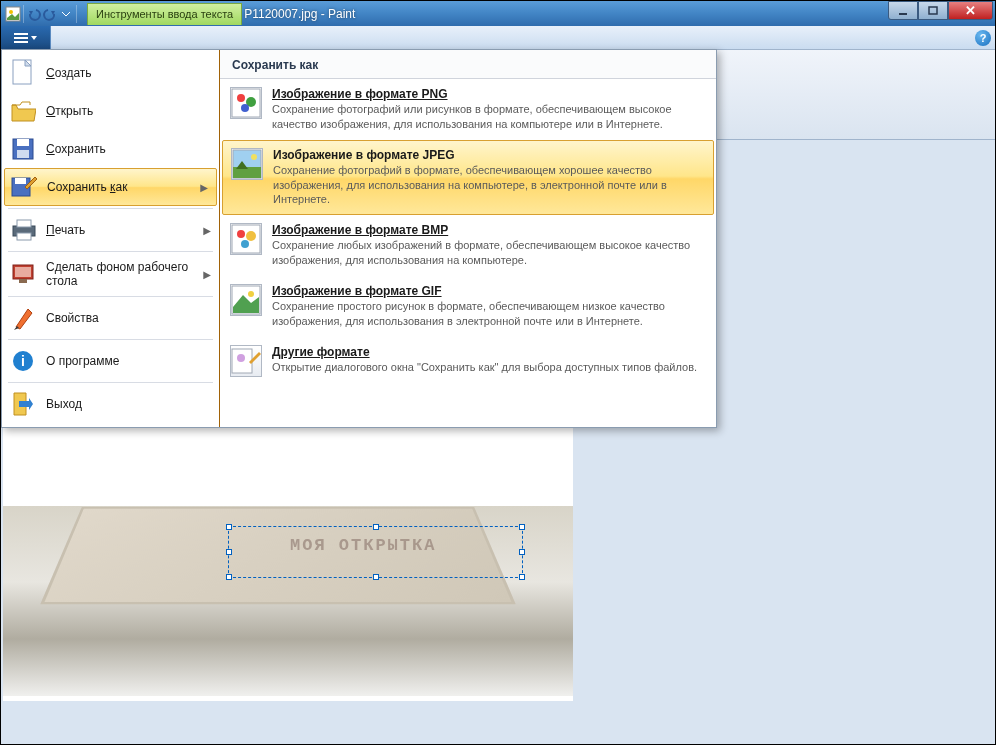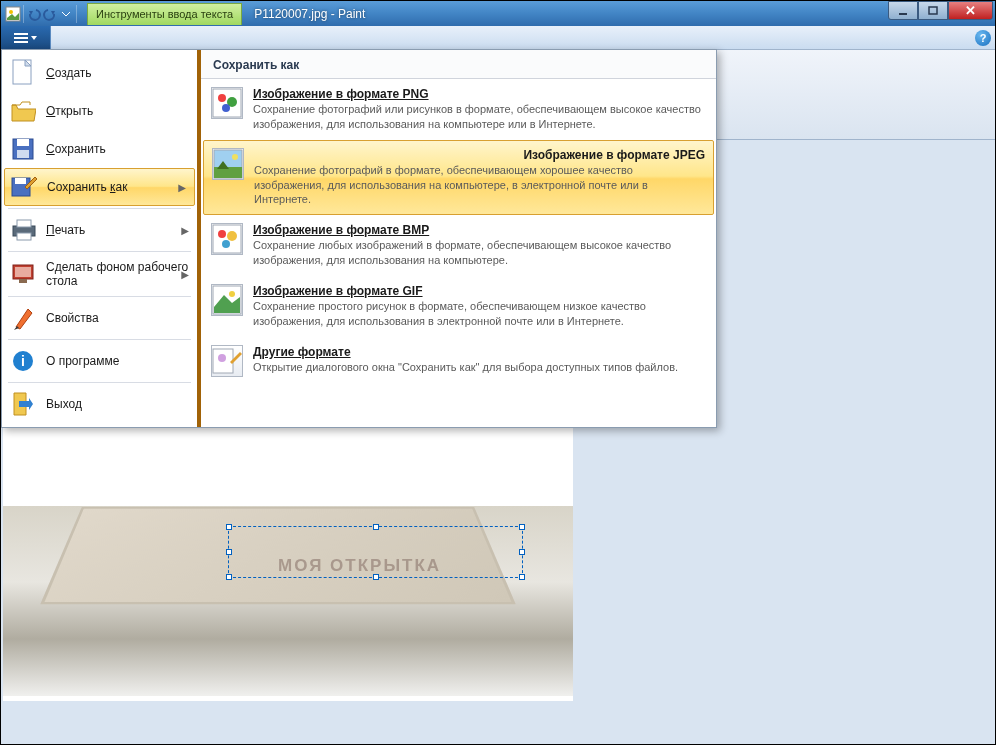--- a/index.html
+++ b/index.html
@@ -21,21 +21,21 @@
   border: 1px solid #7aa840;
   border-bottom: none;
   padding: 2px 8px;
   font-size: 11px;
   color: #2a4010;
   height: 22px;
   display: flex;
   align-items: center;
   margin-left: 8px;
 }
-.title-text { font-size: 12px; color: #fff; margin-left: 12px; text-shadow: 0 0 3px rgba(0,0,0,0.5); }
+.title-text { font-size: 12px; color: #fff; margin-left: 2px; text-shadow: 0 0 3px rgba(0,0,0,0.5); }
 .window-controls { position: absolute; right: 2px; top: 0; display: flex; }
 .wc-btn { width: 30px; height: 19px; border: 1px solid #3a5a80; display: flex; align-items: center; justify-content: center; font-size: 10px; color: #fff; }
 .wc-min { background: linear-gradient(to bottom, #c8d8ea, #8fb0d0); color: #000; border-radius: 0 0 0 3px; }
 .wc-max { background: linear-gradient(to bottom, #c8d8ea, #8fb0d0); color: #000; }
 .wc-close { background: linear-gradient(to bottom, #e68080, #c02020); border-radius: 0 0 3px 0; width: 45px; font-size: 13px; font-weight: bold; }
 
 .ribbon-filebtn-row {
   height: 24px;
   background: linear-gradient(to bottom, #e8f0fa, #cadcf0);
   border-bottom: 1px solid #a0b4cc;
@@ -86,38 +86,38 @@
 .text-sel {
   position: absolute;
   left: 225px; top: 385px;
   width: 295px; height: 52px;
   border: 1px dashed #0060c0;
 }
 .text-sel .handle { position: absolute; width: 6px; height: 6px; background: #fff; border: 1px solid #0060c0; }
 .h-tl{top:-3px;left:-3px}.h-tr{top:-3px;right:-3px}.h-bl{bottom:-3px;left:-3px}.h-br{bottom:-3px;right:-3px}
 .h-tm{top:-3px;left:50%;margin-left:-3px}.h-bm{bottom:-3px;left:50%;margin-left:-3px}
 .h-ml{top:50%;left:-3px;margin-top:-3px}.h-mr{top:50%;right:-3px;margin-top:-3px}
-.canvas-text { position: absolute; left: 275px; top: 395px; font-size: 17px; font-weight: bold; color: rgba(150,130,120,0.7); letter-spacing: 2px; font-family: Liberation Sans, sans-serif; margin-top: 20px; }
+.canvas-text { position: absolute; left: 287px; top: 395px; font-size: 17px; font-weight: bold; color: rgba(150,130,120,0.7); letter-spacing: 2px; font-family: Liberation Mono, monospace; }
 
 
 .file-menu {
   position: absolute;
   left: 0px;
   top: 48px;
   width: 716px;
   background: #fff;
   border: 1px solid #8a9cb0;
   box-shadow: 3px 3px 8px rgba(0,0,0,0.3);
   display: flex;
   z-index: 100;
 }
 .fm-left {
-  width: 199px;
+  width: 218px;
   background: #fff;
-  border-right: 4px solid #a16207;
+  border-right: 1px solid #a16207;
   padding: 4px 0;
 }
 .fm-item {
   display: flex;
   align-items: center;
   padding: 6px 8px;
   font-size: 12px;
   color: #1a1a1a;
   gap: 10px;
   position: relative;
@@ -160,21 +160,21 @@
 }
 .fmt-icon {
   width: 32px; height: 32px;
   border: 1px solid #b0b8c4;
   background: linear-gradient(to bottom, #fff, #e8ecf2);
   display: flex; align-items: center; justify-content: center;
   flex-shrink: 0;
 }
 .fmt-text { flex: 1; }
 .fmt-title { font-size: 12px; font-weight: bold; color: #1a1a1a; text-decoration: underline; margin-bottom: 1px; }
-.fmt-item.hover .fmt-title { text-decoration: none; text-align: right; }
+.fmt-item.hover .fmt-title { text-decoration: none; }
 .fmt-desc { font-size: 11px; color: #5a5a5a; line-height: 1.35; }
 
 svg { display: block; }
 </style>
 </head>
 <body>
 
 <div class="titlebar">
   <div class="titlebar-left">
     <span class="tb-icon">

